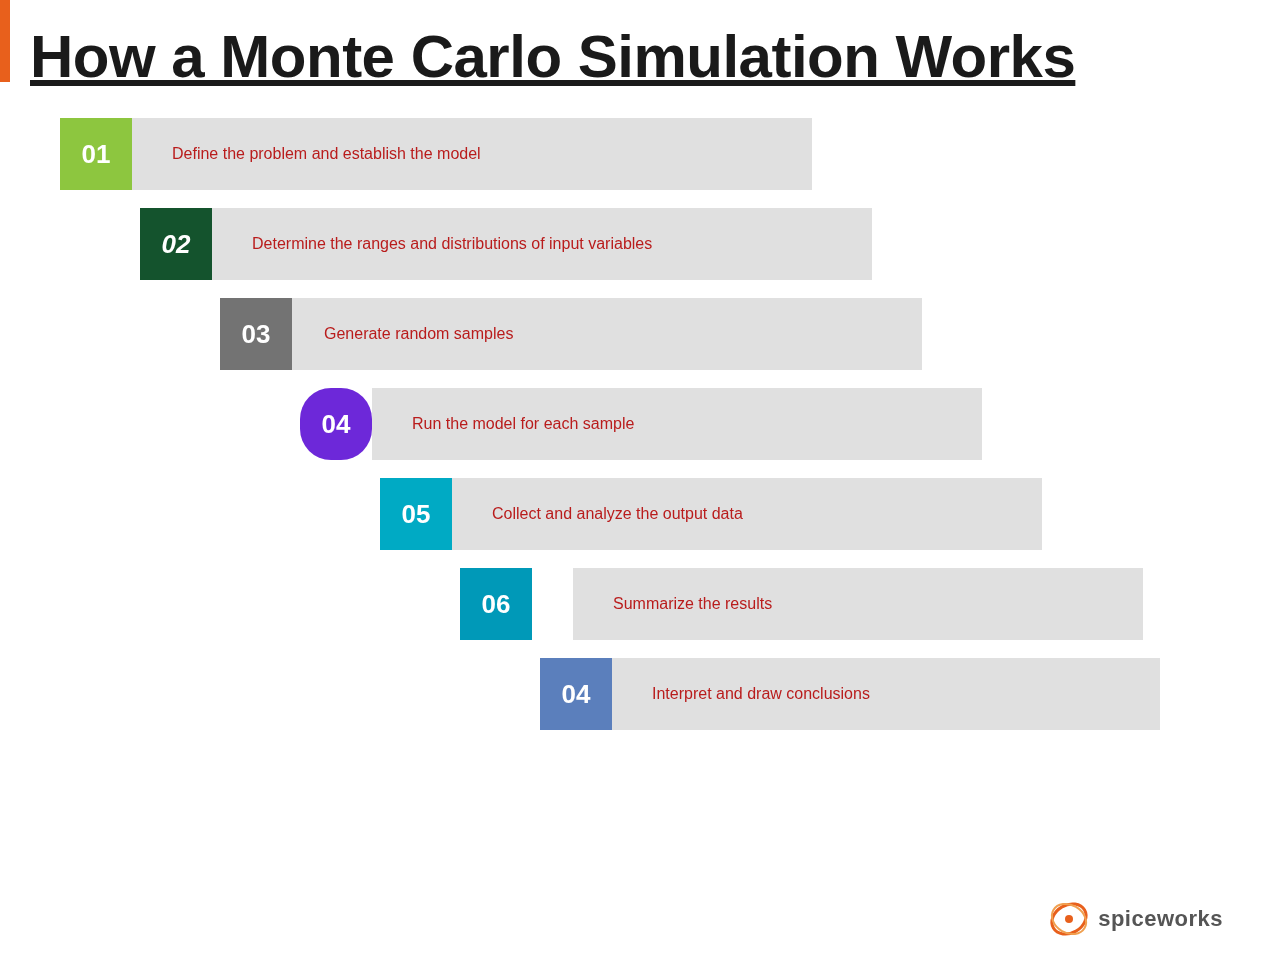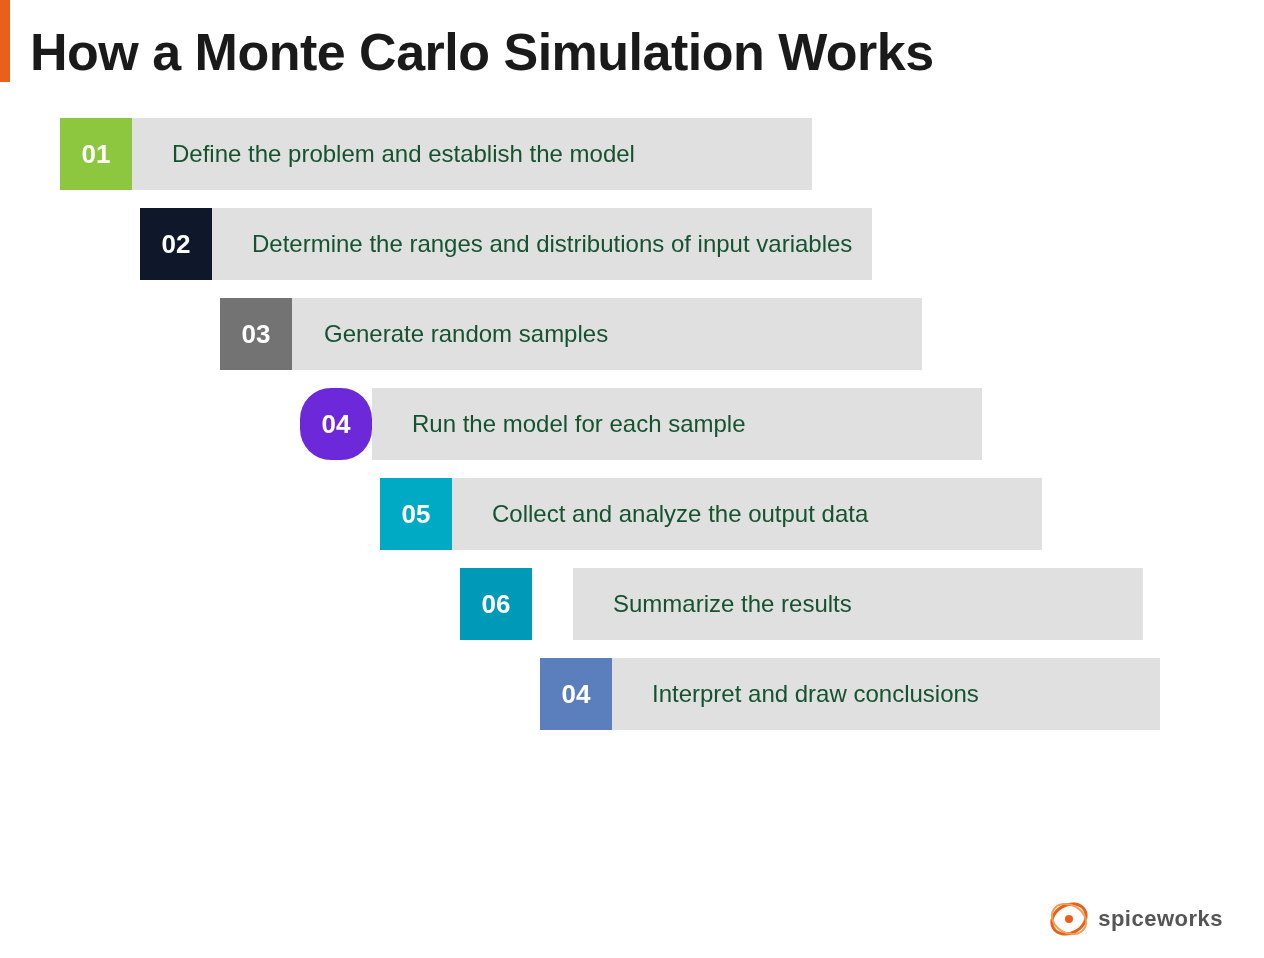--- a/index.html
+++ b/index.html
@@ -19,24 +19,25 @@
       top: 0;
       width: 10px;
       height: 82px;
       background: #e8601c;
     }
 
     .title {
       position: absolute;
       top: 22px;
       left: 30px;
-      font-size: 52px;
+      font-size: 60px;
       font-weight: 900;
       color: #1a1a1a;
       letter-spacing: -0.5px;
+      text-decoration: underline;
     }
 
     .steps-container {
       position: absolute;
       top: 118px;
       left: 60px;
       width: 1100px;
     }
 
     .step-row {
@@ -60,22 +61,22 @@
     .step-bar {
       height: 72px;
       display: flex;
       align-items: center;
       background: #e0e0e0;
       padding-left: 40px;
       flex: 1;
     }
 
     .step-bar span {
-      font-size: 24px;
-      color: #14532d;
+      font-size: 16px;
+      color: #b91c1c;
       font-weight: 400;
     }
 
     
     .step-row:nth-child(1) { margin-left: 0px; }
     .step-row:nth-child(2) { margin-left: 80px; }
     .step-row:nth-child(3) { margin-left: 160px; }
     .step-row:nth-child(4) { margin-left: 240px; }
     .step-row:nth-child(5) { margin-left: 320px; }
     .step-row:nth-child(6) { margin-left: 400px; }
@@ -121,21 +122,21 @@
 
 <div class="steps-container">
 
 <div class="step-row" style="margin-left: 0px;">
       <div class="step-badge" style="background: rgb(141, 198, 63);">01</div>
       <div class="step-bar">
         <span>Define the problem and establish the model</span>
       </div>
     </div>
     <div class="step-row" style="margin-left: 80px;">
-      <div class="step-badge" style="background: #0f172a;">02</div>
+      <div class="step-badge" style="background: #14532d; font-style: italic;">02</div>
       <div class="step-bar">
         <span>Determine the ranges and distributions of input variables</span>
       </div>
     </div>
     <div class="step-row" style="margin-left: 160px;">
       <div class="step-badge" style="background: #737373;">03</div>
       <div class="step-bar">
         <span>Generate random samples</span>
       </div>
     </div>

